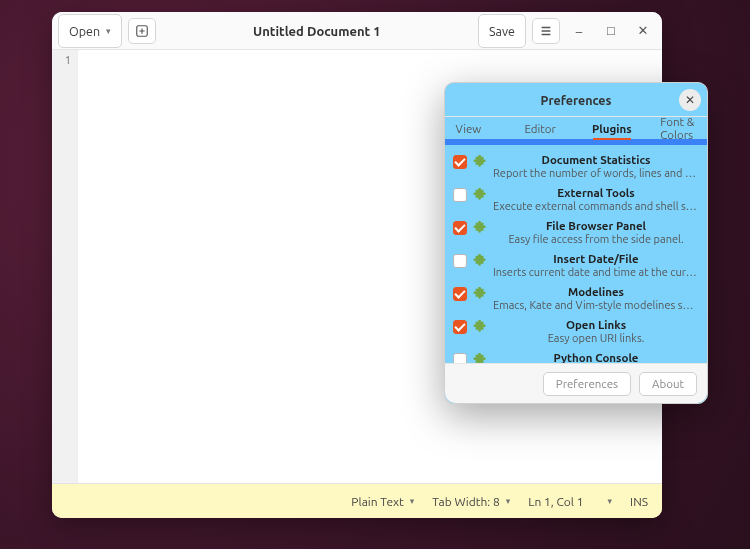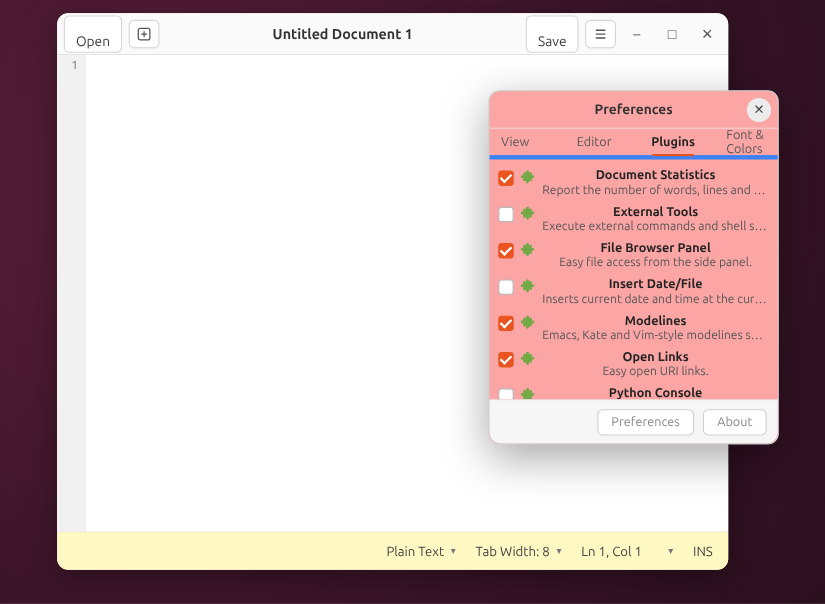--- a/index.html
+++ b/index.html
@@ -16,21 +16,21 @@
     display: flex; flex-direction: column;
   }
   .headerbar {
     height: 38px; border-bottom: 1px solid #e4e4e4;
     display: flex; align-items: center; padding: 0 6px; gap: 6px;
     background: #fafafa; border-radius: 10px 10px 0 0;
   }
   .hb-btn {
     border: 1px solid #d6d6d6; background: #fff; border-radius: 5px;
     height: 26px; display: flex; align-items: center; padding: 16px 10px;
-    font-size: 12.5px; color: #3a3a3a; gap: 6px; cursor: pointer; flex-direction: column;
+    font-size: 12.5px; color: #3a3a3a; gap: 6px; cursor: pointer;
   }
   .hb-ibtn {
     border: 1px solid #d6d6d6; background: #fff; border-radius: 5px;
     width: 28px; height: 26px; display: flex; align-items: center; justify-content: center;
     cursor: pointer;
   }
   .hb-title { flex: 1; text-align: center; font-size: 13px; font-weight: 600; color: #333; }
   .winctl {
     width: 26px; height: 26px; display: flex; align-items: center; justify-content: center;
     font-size: 13px; color: #555; cursor: pointer; border-radius: 4px;
@@ -45,38 +45,38 @@
     height: 26px; border-top: 1px solid #e4e4e4; background: #fef9c3;
     display: flex; align-items: center; justify-content: flex-end;
     font-size: 12px; color: #444; gap: 18px; padding: 17px 14px;
     border-radius: 0 0 10px 10px;
   }
   .sb-item { display: inline-flex; align-items: center; gap: 6px; }
   .chev { font-size: 9px; color: #777; }
   
   .dlg {
     position: absolute; left: 444px; top: 82px; width: 264px; height: 322px;
-    background: #fca5a5; border-radius: 10px; border: 1px solid #d0d0d0;
+    background: #7dd3fc; border-radius: 10px; border: 1px solid #d0d0d0;
     box-shadow: 0 12px 40px rgba(0,0,0,.35);
     display: flex; flex-direction: column;
   }
   .dlg-hdr {
     height: 34px; display: flex; align-items: center; justify-content: center;
     position: relative; border-bottom: 1px solid #e6e6e6;
     border-radius: 10px 10px 0 0;
   }
   .dlg-title { font-size: 12.5px; font-weight: 600; color: #333; }
   .dlg-close {
     position: absolute; right: 6px; top: 6px; width: 22px; height: 22px;
     border-radius: 50%; background: #ececec; display: flex;
     align-items: center; justify-content: center; font-size: 12px; color: #444;
     cursor: pointer;
   }
   .dlg-tabs {
-    height: 28px; display: flex; border-bottom: 4px solid #3b82f6; gap: 25px;
+    height: 28px; display: flex; border-bottom: 6px solid #3b82f6; gap: 25px;
   }
   .dlg-tab {
     flex: 1; display: flex; align-items: center; justify-content: center;
     font-size: 11.5px; color: #555; cursor: pointer; position: relative;
   }
   .dlg-tab.active { color: #222; font-weight: 600; }
   .dlg-tab.active::after {
     content: ""; position: absolute; left: 4px; right: 4px; bottom: -1px;
     height: 2px; background: #e95420;
   }

